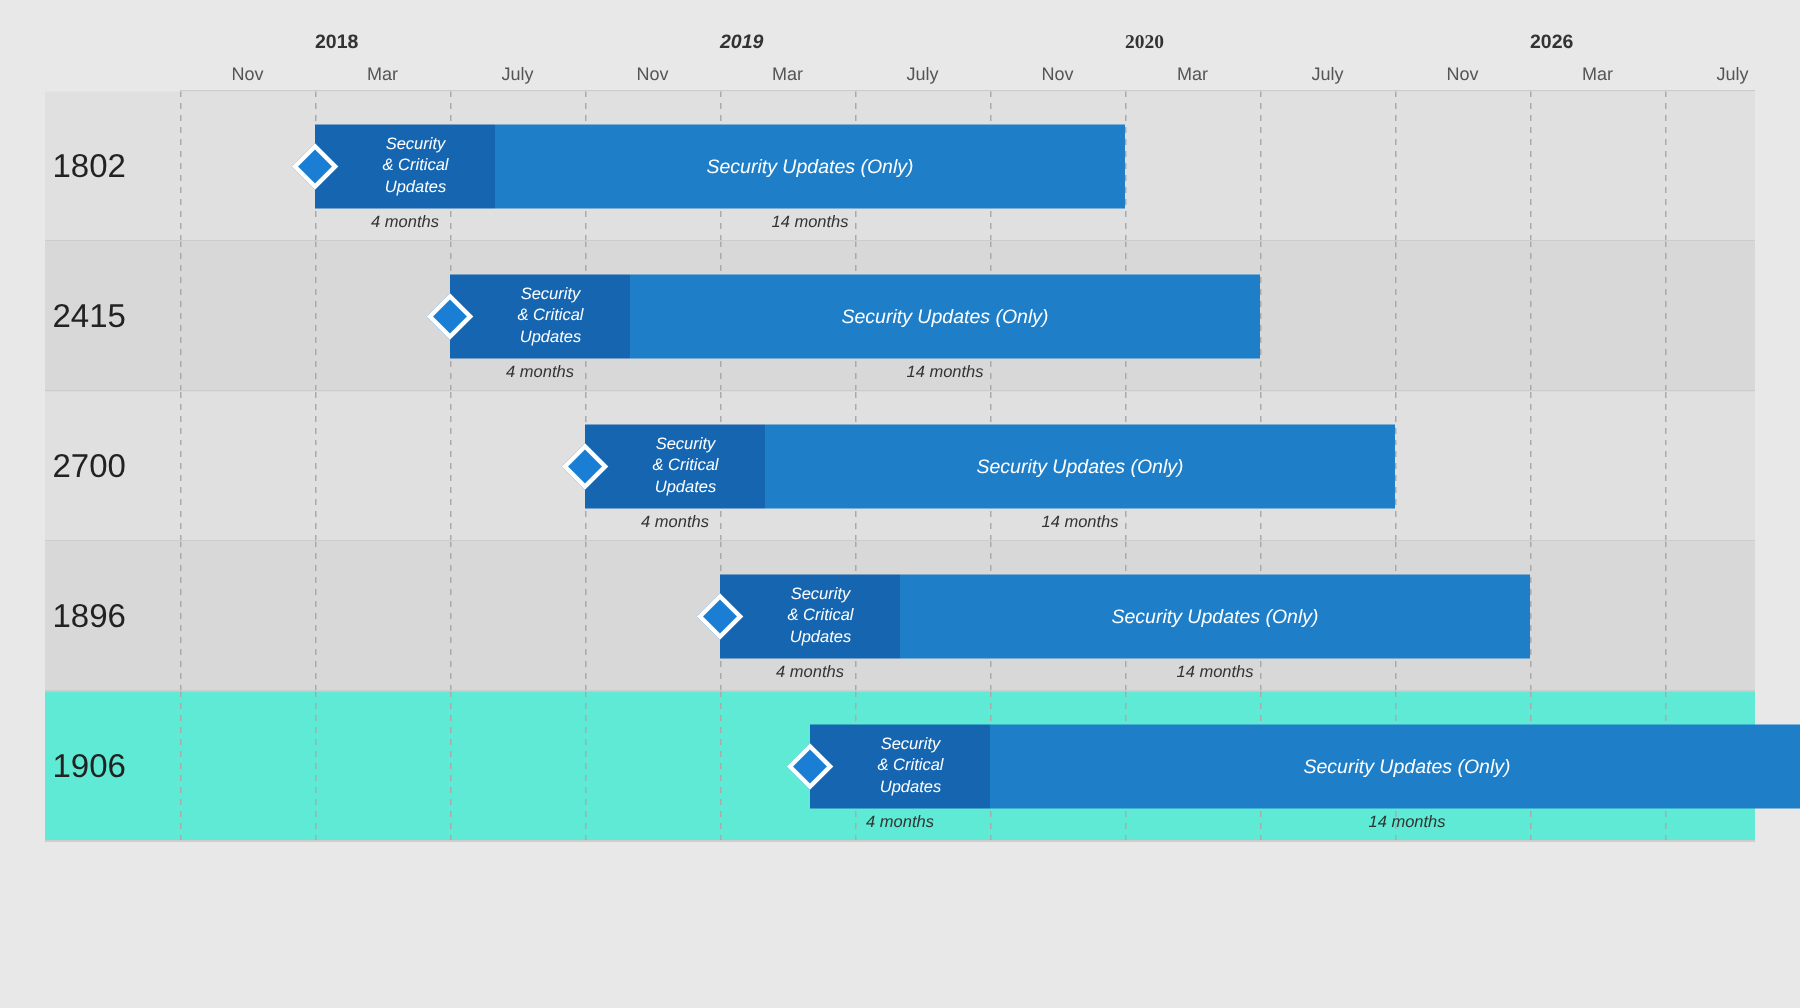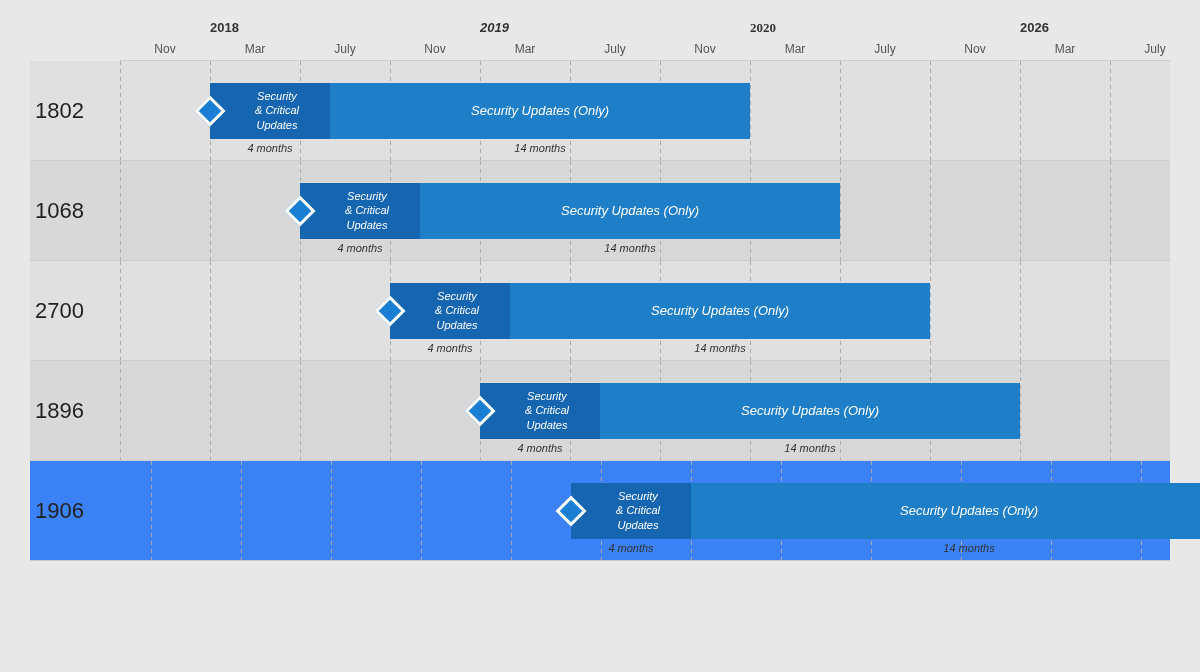--- a/index.html
+++ b/index.html
@@ -154,21 +154,21 @@
           <div style="position:absolute; left:210px; top:50%; transform:translateY(-50%); height:56px; width:420px; background:#1e7ec8; display:flex; align-items:center; justify-content:center; z-index:2;">
             <span style="color:white;font-size:13px;">Security Updates (Only)</span>
           </div>
 
           <div style="position:absolute; bottom:6px; left:90px; font-size:11px; color:#333; width:120px; text-align:center;">4 months</div>
           <div style="position:absolute; bottom:6px; left:210px; font-size:11px; color:#333; width:420px; text-align:center;">14 months</div>
         </div>
       </div>
 
       <div class="gantt-row" style="background:#d8d8d8;">
-        <div class="row-label">1068</div>
+        <div class="row-label">2415</div>
         <div class="row-track">
           <div class="vline" style="left:0px;"></div>
           <div class="vline" style="left:90px;"></div>
           <div class="vline" style="left:180px;"></div>
           <div class="vline" style="left:270px;"></div>
           <div class="vline" style="left:360px;"></div>
           <div class="vline" style="left:450px;"></div>
           <div class="vline" style="left:540px;"></div>
           <div class="vline" style="left:630px;"></div>
           <div class="vline" style="left:720px;"></div>
@@ -237,21 +237,21 @@
             <span style="color:white;font-size:11px;text-align:center;line-height:1.3;padding-left:14px;">Security<br>&amp; Critical<br>Updates</span>
           </div>
           <div style="position:absolute; left:480px; top:50%; transform:translateY(-50%); height:56px; width:420px; background:#1e7ec8; display:flex; align-items:center; justify-content:center; z-index:2;">
             <span style="color:white;font-size:13px;">Security Updates (Only)</span>
           </div>
           <div style="position:absolute; bottom:6px; left:360px; font-size:11px; color:#333; width:120px; text-align:center;">4 months</div>
           <div style="position:absolute; bottom:6px; left:480px; font-size:11px; color:#333; width:420px; text-align:center;">14 months</div>
         </div>
       </div>
 
-      <div class="gantt-row" style="background:#3b82f6;gap:31px;">
+      <div class="gantt-row" style="background:#5eead4;">
         <div class="row-label">1906</div>
         <div class="row-track">
           <div class="vline" style="left:0px;"></div>
           <div class="vline" style="left:90px;"></div>
           <div class="vline" style="left:180px;"></div>
           <div class="vline" style="left:270px;"></div>
           <div class="vline" style="left:360px;"></div>
           <div class="vline" style="left:450px;"></div>
           <div class="vline" style="left:540px;"></div>
           <div class="vline" style="left:630px;"></div>

